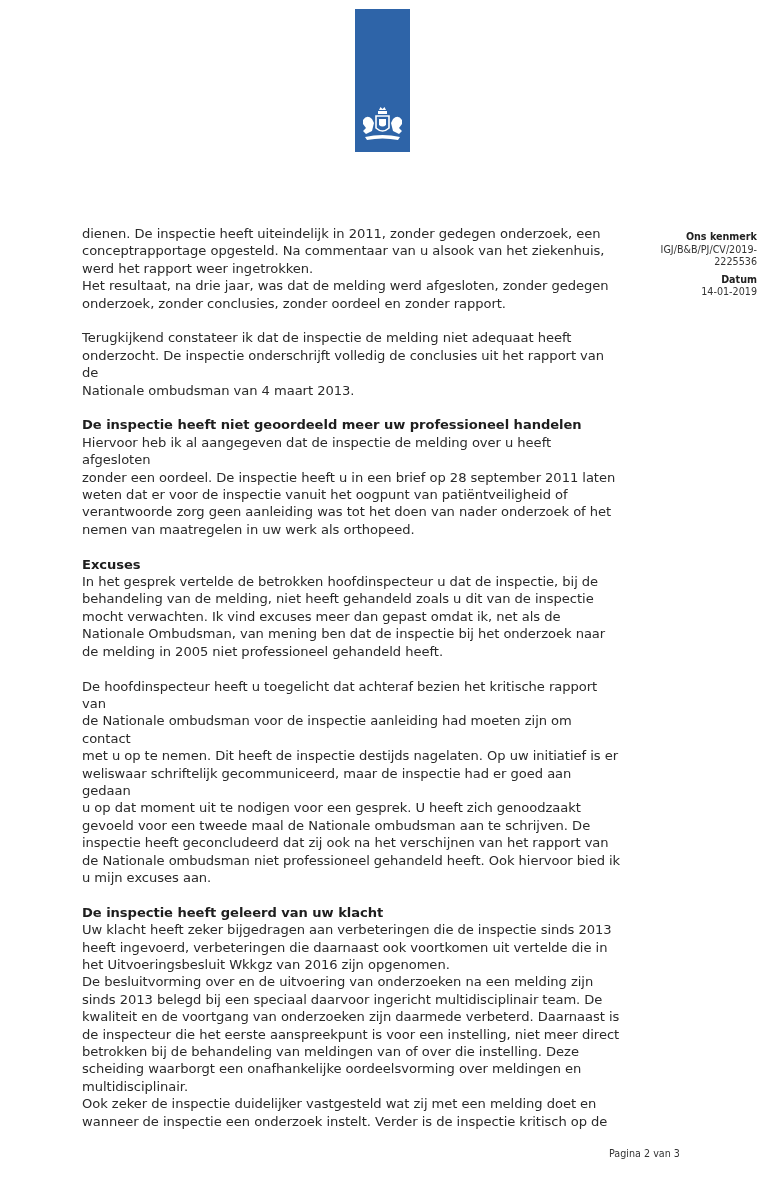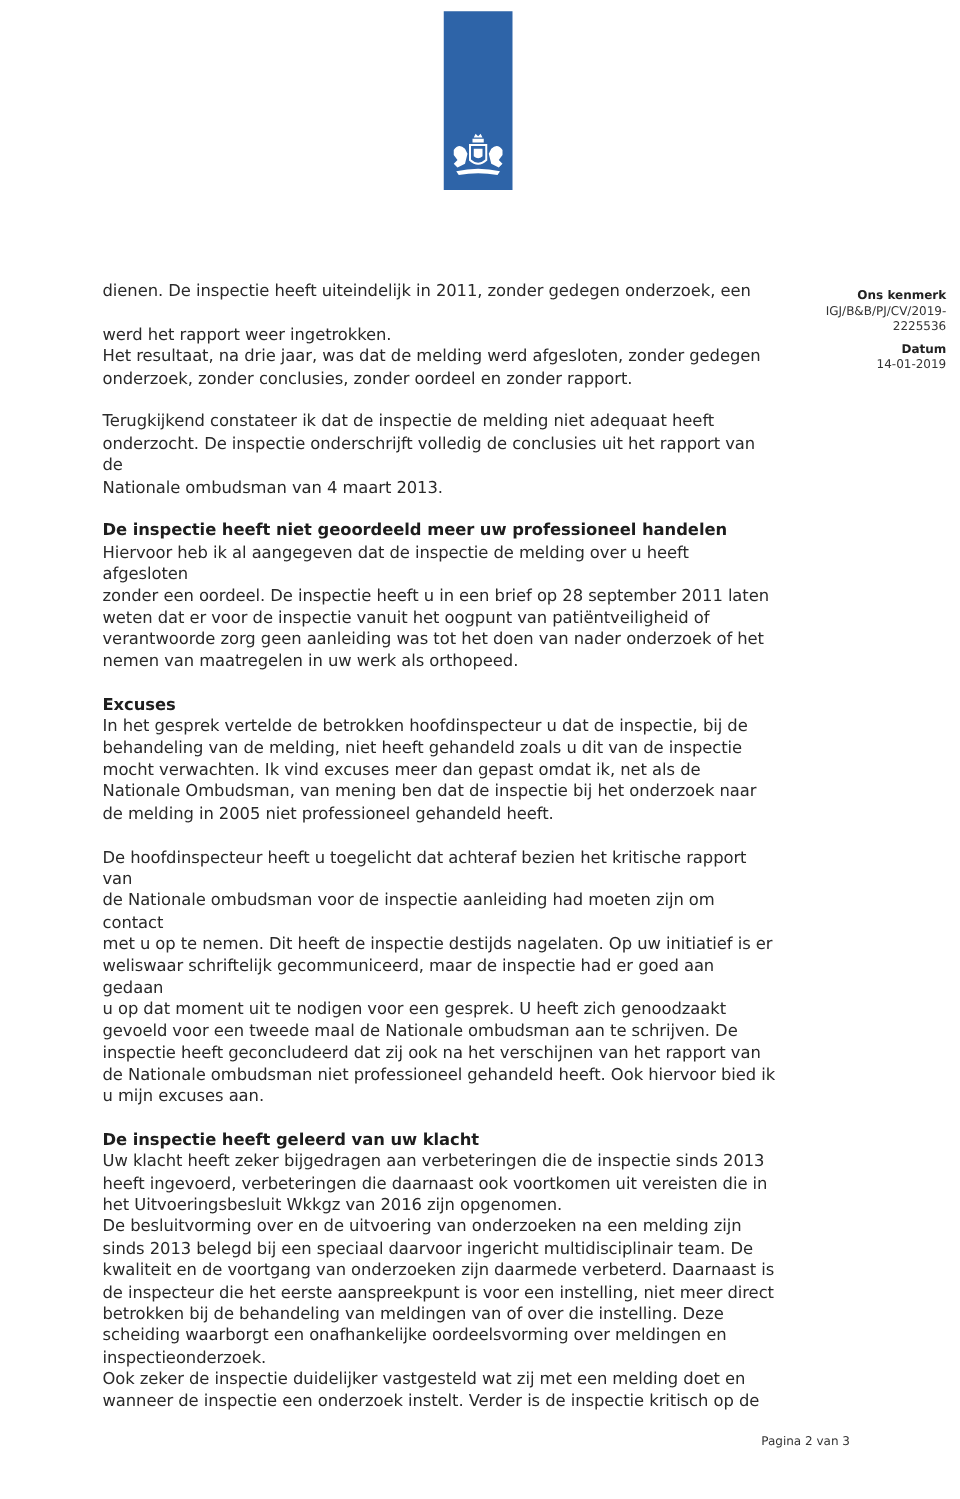--- a/index.html
+++ b/index.html
@@ -38,21 +38,21 @@
   <div class="lbl">Ons kenmerk</div>
   <div>IGJ/B&amp;B/PJ/CV/2019-</div>
   <div class="val">2225536</div>
   <div class="lbl">Datum</div>
   <div class="val">14-01-2019</div>
 </div>
 
 <div class="body-text">
   <p>
     <span>dienen. De inspectie heeft uiteindelijk in 2011, zonder gedegen onderzoek, een</span><br>
-    <br>
+    <span>conceptrapportage opgesteld. Na commentaar van u alsook van het ziekenhuis,</span><br>
     <span>werd het rapport weer ingetrokken.</span><br>
     <span>Het resultaat, na drie jaar, was dat de melding werd afgesloten, zonder gedegen</span><br>
     <span>onderzoek, zonder conclusies, zonder oordeel en zonder rapport.</span>
   </p>
   <div class="gap"></div>
   <p>
     <span>Terugkijkend constateer ik dat de inspectie de melding niet adequaat heeft</span><br>
     <span>onderzocht. De inspectie onderschrijft volledig de conclusies uit het rapport van de</span><br>
     <span>Nationale ombudsman van 4 maart 2013.</span>
   </p>
@@ -83,27 +83,27 @@
     <span>u op dat moment uit te nodigen voor een gesprek. U heeft zich genoodzaakt</span><br>
     <span>gevoeld voor een tweede maal de Nationale ombudsman aan te schrijven. De</span><br>
     <span>inspectie heeft geconcludeerd dat zij ook na het verschijnen van het rapport van</span><br>
     <span>de Nationale ombudsman niet professioneel gehandeld heeft. Ook hiervoor bied ik</span><br>
     <span>u mijn excuses aan.</span>
   </p>
   <div class="gap"></div>
   <h2>De inspectie heeft geleerd van uw klacht</h2>
   <p>
     <span>Uw klacht heeft zeker bijgedragen aan verbeteringen die de inspectie sinds 2013</span><br>
-    <span>heeft ingevoerd, verbeteringen die daarnaast ook voortkomen uit vereisten die in</span><br>
+    <span>heeft ingevoerd, verbeteringen die daarnaast ook voortkomen uit vertelde die in</span><br>
     <span>het Uitvoeringsbesluit Wkkgz van 2016 zijn opgenomen.</span><br>
     <span>De besluitvorming over en de uitvoering van onderzoeken na een melding zijn</span><br>
     <span>sinds 2013 belegd bij een speciaal daarvoor ingericht multidisciplinair team. De</span><br>
     <span>kwaliteit en de voortgang van onderzoeken zijn daarmede verbeterd. Daarnaast is</span><br>
     <span>de inspecteur die het eerste aanspreekpunt is voor een instelling, niet meer direct</span><br>
     <span>betrokken bij de behandeling van meldingen van of over die instelling. Deze</span><br>
     <span>scheiding waarborgt een onafhankelijke oordeelsvorming over meldingen en</span><br>
-    <span>inspectieonderzoek.</span><br>
+    <span>multidisciplinair.</span><br>
     <span>Ook zeker de inspectie duidelijker vastgesteld wat zij met een melding doet en</span><br>
     <span>wanneer de inspectie een onderzoek instelt. Verder is de inspectie kritisch op de</span>
   </p>
 </div>
 
 <div class="footer">Pagina 2 van 3</div>
 
 </body></html>

